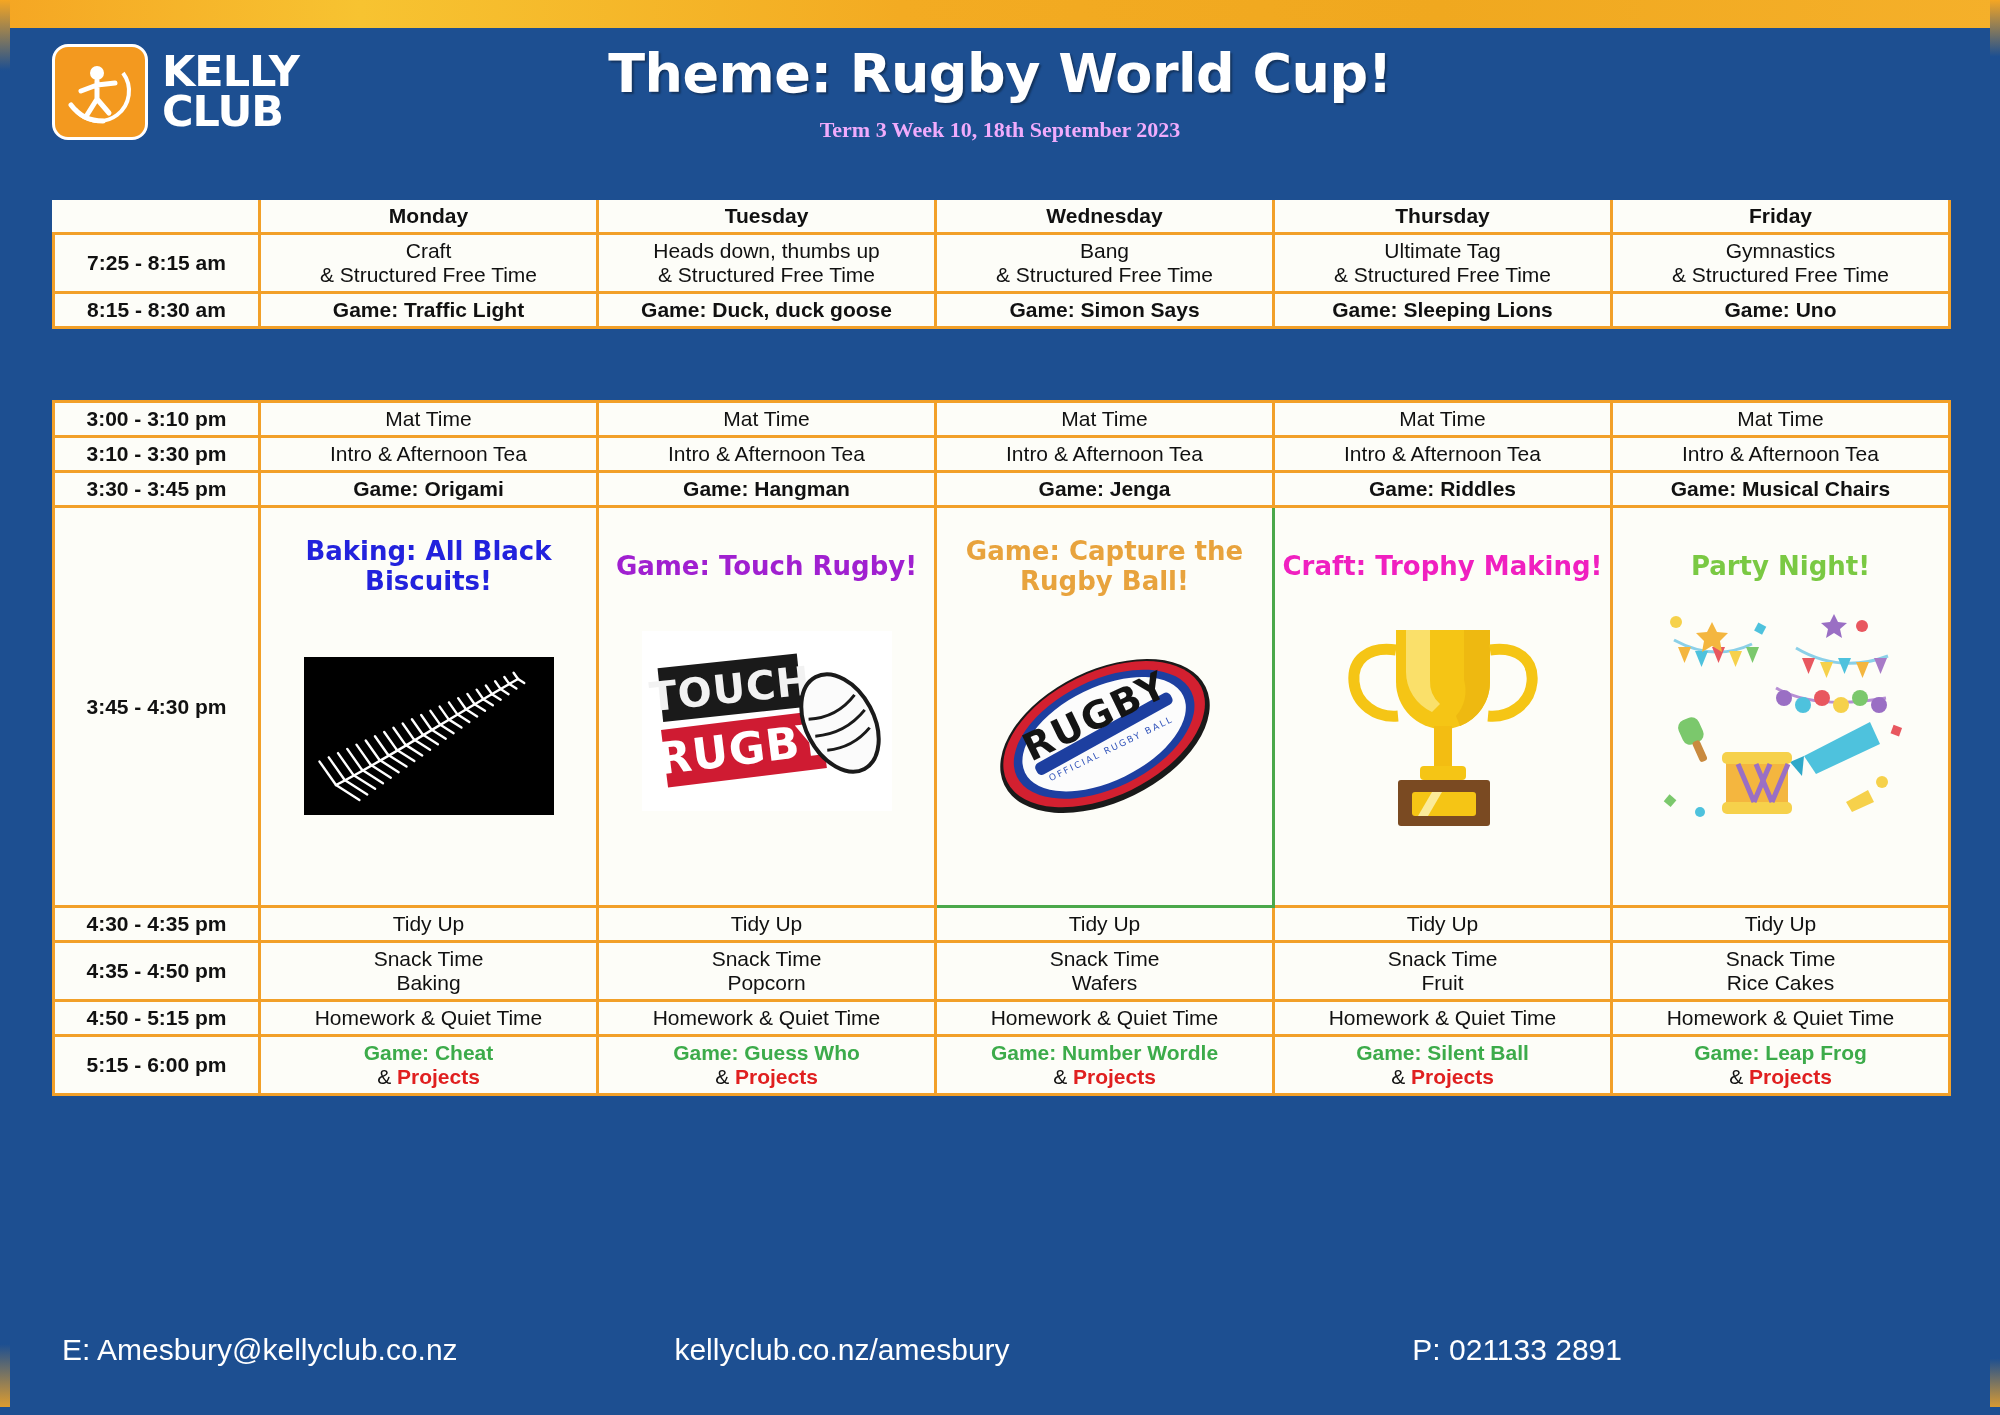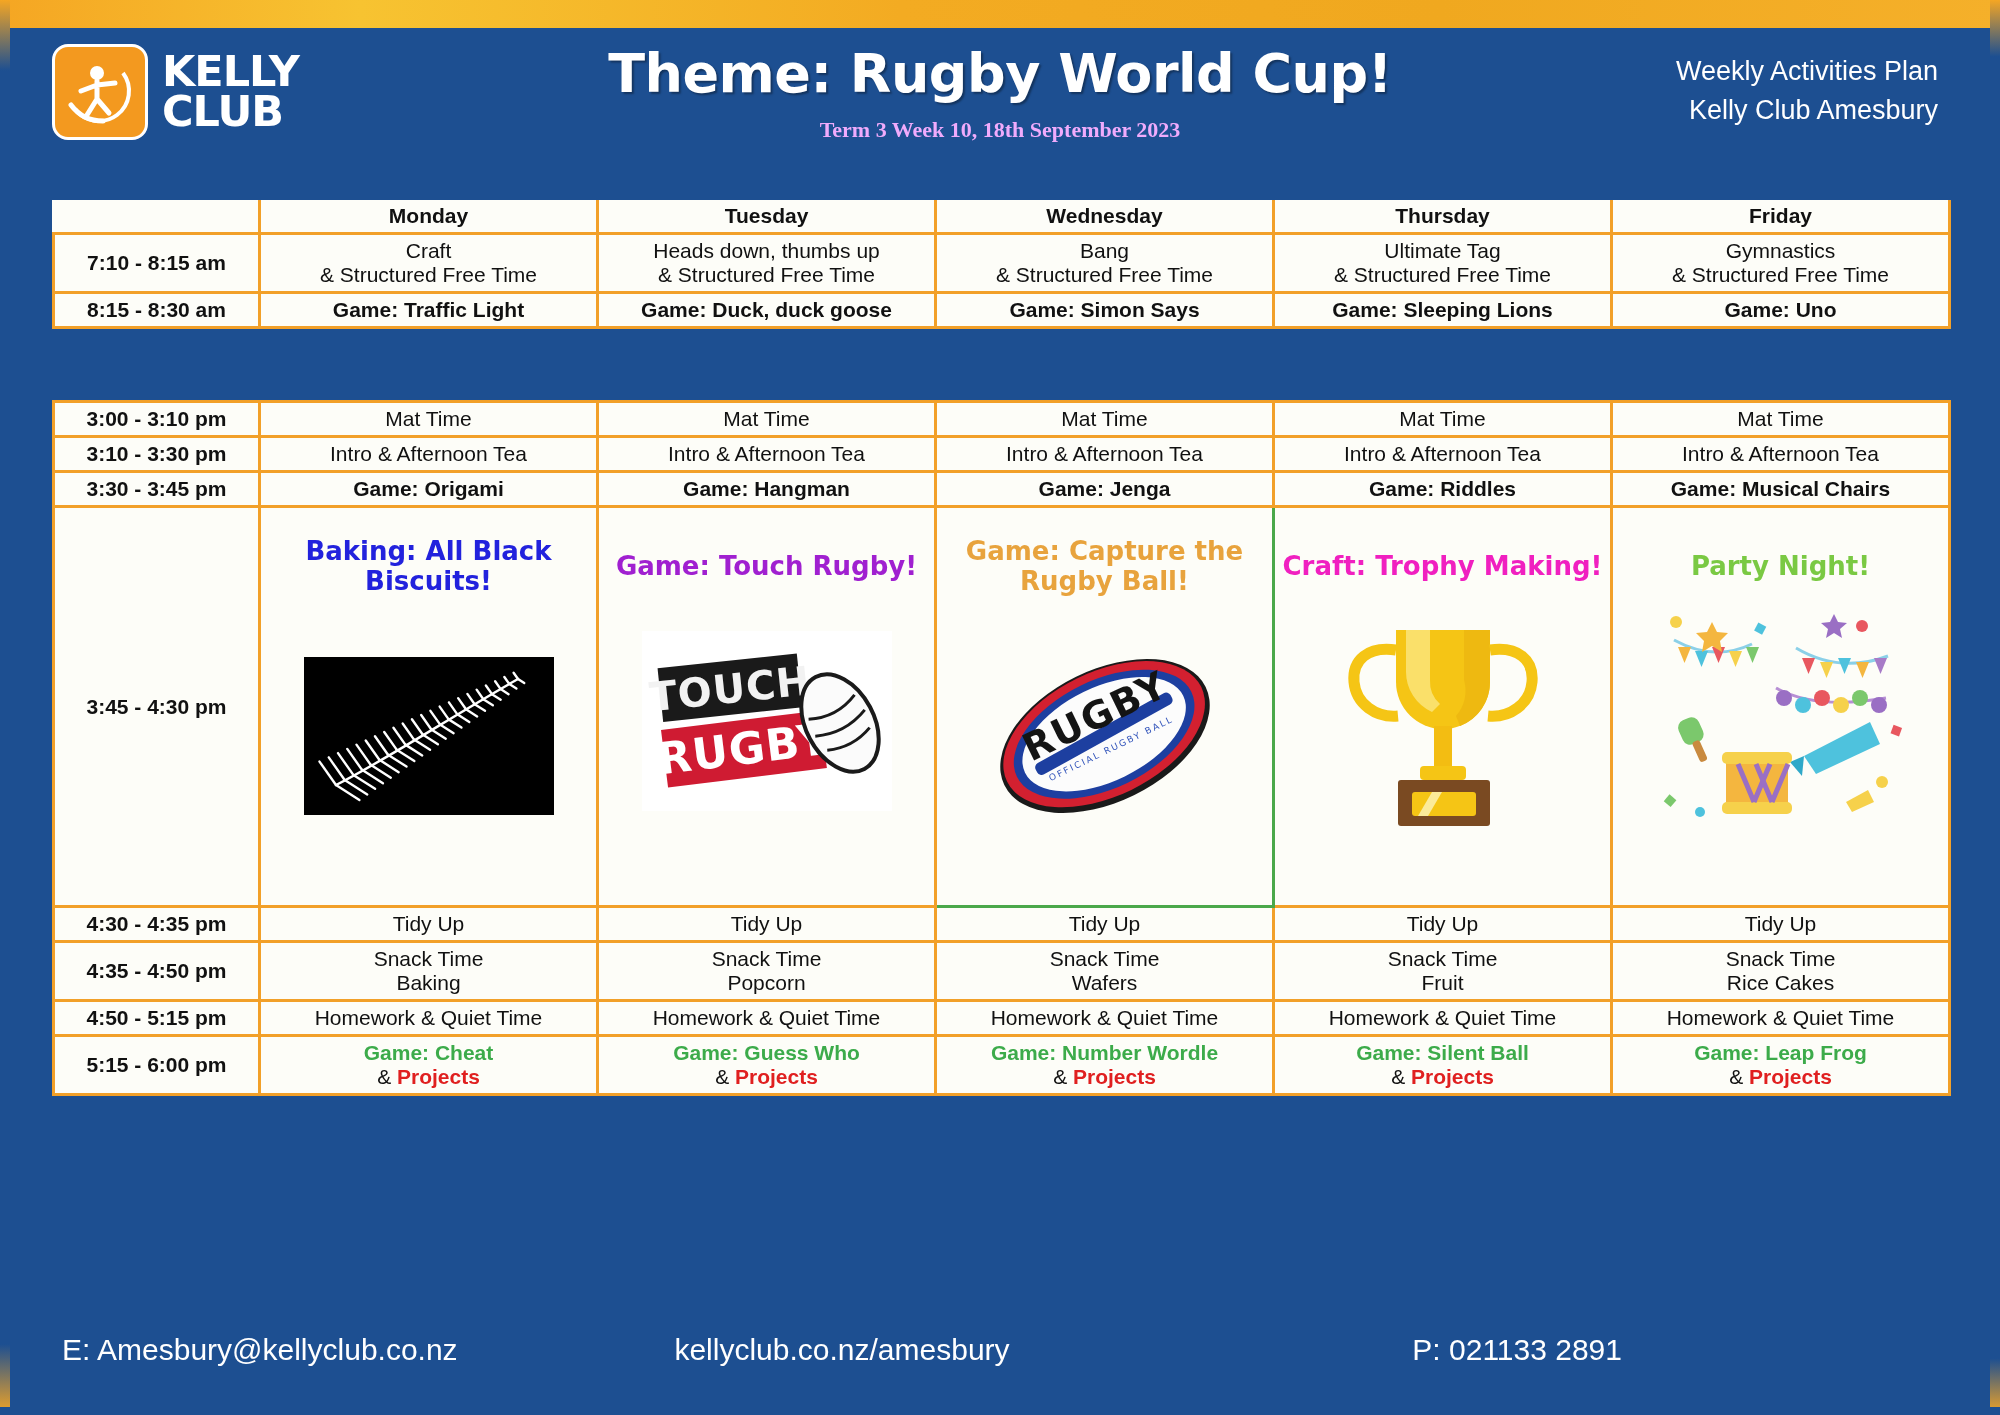--- a/index.html
+++ b/index.html
@@ -134,24 +134,20 @@
       <div>KELLY</div>
       <div>CLUB</div>
     </div>
   </div>
 
   <div id="title-block">
     <div id="main-title">Theme: Rugby World Cup!</div>
     <div id="subtitle">Term 3 Week 10, 18th September 2023</div>
   </div>
 
-  <div id="branch-block">
-    <div>Weekly Activities Plan</div>
-    <div>Kelly Club Amesbury</div>
-  </div>
 </div>
 
 <table class="sched" id="morning">
   <colgroup>
       <col class="tcol">
       <col class="dcol">
       <col class="dcol">
       <col class="dcol">
       <col class="dcol">
       <col class="dcol">
@@ -159,21 +155,21 @@
   <tbody id="morning-body">
       <tr>
         <td class="corner"></td>
         <td class="dayhead">Monday</td>
         <td class="dayhead">Tuesday</td>
         <td class="dayhead">Wednesday</td>
         <td class="dayhead">Thursday</td>
         <td class="dayhead">Friday</td>
       </tr>
       <tr>
-        <td class="time">7:10 - 8:15 am</td>
+        <td class="time">7:25 - 8:15 am</td>
         <td>
           <div>Craft</div>
           <div>&amp; Structured Free Time</div>
         </td>
         <td>
           <div>Heads down, thumbs up</div>
           <div>&amp; Structured Free Time</div>
         </td>
         <td>
           <div>Bang</div>

